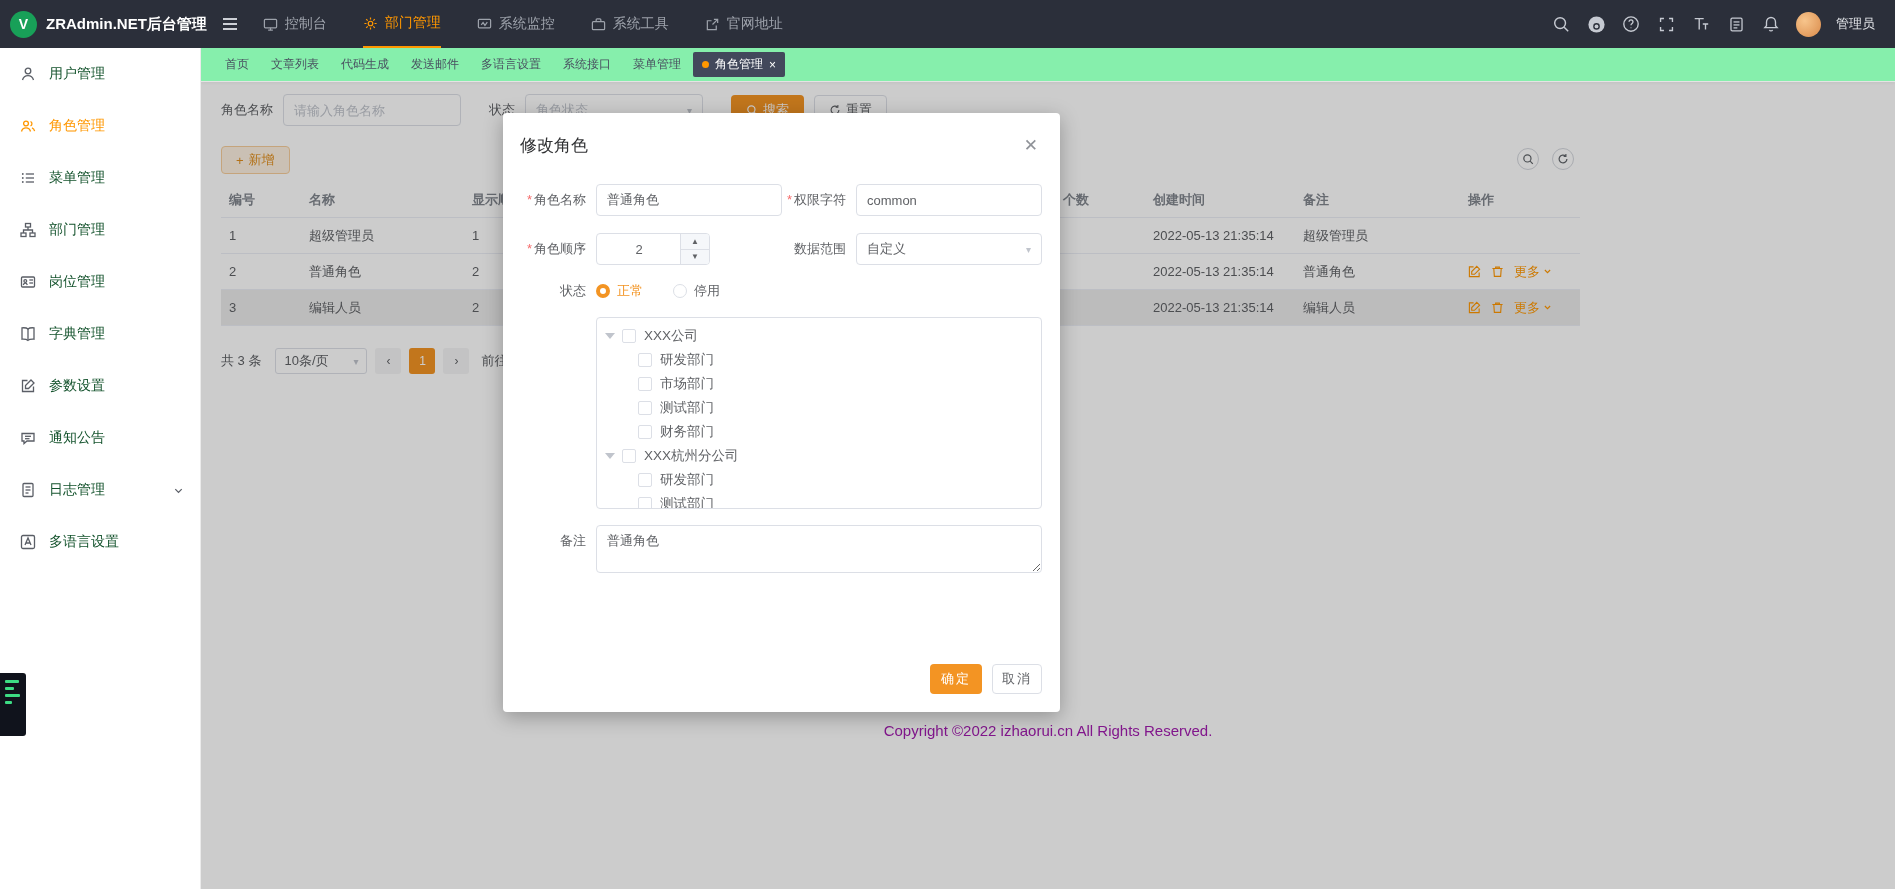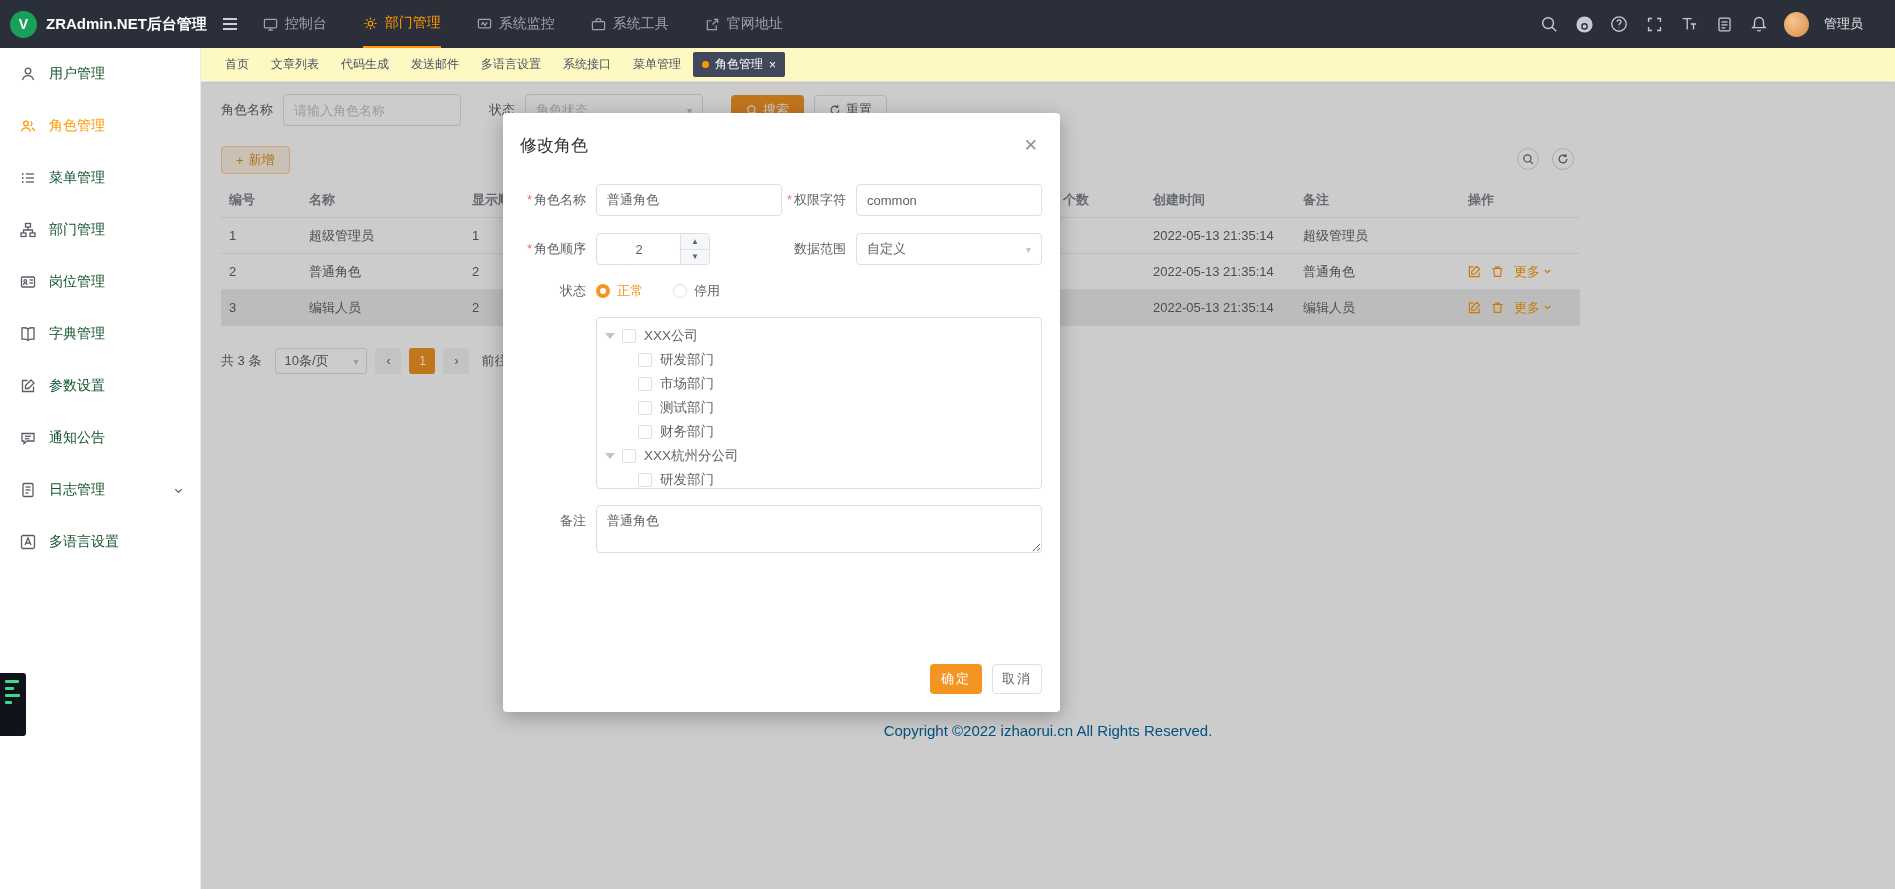--- a/index.html
+++ b/index.html
@@ -12,39 +12,39 @@
     display:flex; align-items:center; z-index:80; }
   .logo-area { flex:0 0 201px; display:flex; align-items:center; gap:9px; padding-left:10px; }
   .logo-circle { width:27px; height:27px; border-radius:50%; background:#18a058; color:#fff;
     font-weight:bold; font-size:14px; display:flex; align-items:center; justify-content:center; }
   .logo-text { color:#fff; font-size:15px; font-weight:700; white-space:nowrap; }
   .hamburger { margin-left:14px; color:#cdd0d6; display:flex; cursor:pointer; }
   .top-nav { display:flex; align-items:stretch; margin-left:24px; gap:36px; height:100%; }
   .nav-item { display:flex; gap:7px; align-items:center; color:#9da2ab; font-size:14px; cursor:pointer; }
   .nav-item.active { color:var(--orange); border-bottom:2px solid var(--orange); }
   .nav-item svg { flex:0 0 auto; }
-  .header-right { margin-left:auto; display:flex; align-items:center; gap:15px; padding-right:32px; color:#c6cad2; }
+  .header-right { margin-left:auto; display:flex; align-items:center; gap:15px; padding-right:20px; color:#c6cad2; }
   .hicon { width:20px; height:20px; display:flex; align-items:center; justify-content:center; cursor:pointer; }
   .avatar { width:25px; height:25px; border-radius:50%;
     background:radial-gradient(circle at 35% 35%, #f7c58c, #d98a4a); cursor:pointer; }
   .username { color:#e3e5e9; font-size:13px; cursor:pointer; }
 
   
   .sidebar { position:fixed; top:48px; bottom:0; left:0; width:201px; background:#fff;
     border-right:1px solid #ebebeb; z-index:70; }
   .side-item { height:52px; display:flex; align-items:center; gap:13px; padding:0 16px 0 20px;
     color:#14532d; font-size:14px; cursor:pointer; }
   .side-item svg { color:#5a5e66; flex:0 0 auto; }
   .side-item.active { color:var(--orange); }
   .side-item.active svg { color:var(--orange); }
   .side-caret { margin-left:auto; color:#97a0ad; display:flex; }
 
   
   .main { position:absolute; top:48px; left:201px; right:0; bottom:0; background:#fff; overflow:hidden; }
-  .tags-bar { height:34px; background:#fef9c3; border-bottom:1px solid #e4e4e4;
+  .tags-bar { height:34px; background:#86efac; border-bottom:1px solid #e4e4e4;
     box-shadow:0 1px 3px rgba(0,0,0,.05); display:flex; align-items:center; gap:2px;
     padding:0 14px; position:relative; z-index:45; }
   .tag { font-size:12px; color:#495060; padding:4px 10px; cursor:pointer; white-space:nowrap; }
   .tag.active { background:#42485b; color:#fff; border-radius:2px; display:flex; align-items:center;
     gap:6px; padding:4px 9px; }
   .tag-dot { width:7px; height:7px; border-radius:50%; background:var(--orange); }
   .tag-close { font-size:12px; color:#fff; line-height:1; cursor:pointer; }
 
   .content { position:absolute; top:34px; left:0; right:0; bottom:0; background:#fff; }
   .dim { position:absolute; inset:0; background:rgba(0,0,0,.2); z-index:40; }
@@ -88,21 +88,21 @@
     gap:8px; font-size:13px; color:#606266; }
   .total { margin-right:6px; }
   .page-size { width:92px; height:26px; border:1px solid #dcdfe6; border-radius:3px; background:#fff;
     display:flex; align-items:center; justify-content:space-between; padding:0 8px; cursor:pointer; }
   .page-btn { width:26px; height:26px; background:#f4f4f5; border-radius:3px; display:flex;
     align-items:center; justify-content:center; color:#606266; cursor:pointer; font-size:12px; }
   .page-btn.current { background:var(--accent); color:#fff; }
   .goto { margin-left:4px; white-space:nowrap; }
 
   .copyright { position:absolute; top:640px; left:0; right:0; text-align:center;
-    color:#0369a1; font-size:15px; }
+    color:#a21caf; font-size:15px; }
 
   
   .modal { position:fixed; left:503px; top:113px; width:557px; height:599px; background:#fff;
     border-radius:4px; box-shadow:0 5px 20px rgba(0,0,0,.28); z-index:90; font-size:13px; color:#606266; }
   .modal-title { padding:21px 0 0 17px; font-size:17px; color:#303133; }
   .modal-close { position:absolute; top:24px; right:22px; color:#909399; font-size:17px;
     line-height:1; cursor:pointer; }
   .modal-form { margin-top:27px; }
   .frow { display:flex; align-items:center; margin-bottom:17px; }
   .fitem { display:flex; align-items:center; }
@@ -129,21 +129,21 @@
   .radio.checked .rlbl { color:var(--accent); }
 
   .cbitem { display:flex; align-items:center; margin-right:26px; cursor:pointer; }
   .cb { width:14px; height:14px; border:1px solid #dcdfe6; border-radius:2px; background:#fff; position:relative; }
   .cb.checked { background:var(--accent); border-color:var(--accent); }
   .cb.checked::after { content:""; position:absolute; left:4px; top:1px; width:4px; height:8px;
     border:solid #fff; border-width:0 2px 2px 0; transform:rotate(45deg); }
   .cbl { margin-left:8px; }
   .cbl.orange { color:var(--accent); }
 
-  .tree-box { margin-left:93px; width:446px; height:172px; border:1px solid #dcdfe6; border-radius:4px;
+  .tree-box { margin-left:93px; width:446px; height:192px; border:1px solid #dcdfe6; border-radius:4px;
     padding-top:6px; overflow:hidden; margin-bottom:16px; }
   .tnode { height:24px; display:flex; align-items:center; cursor:pointer; }
   .tnode.root { padding-left:8px; }
   .tnode.child { padding-left:41px; }
   .tcaret { width:0; height:0; border-left:5px solid transparent; border-right:5px solid transparent;
     border-top:6px solid #c0c4cc; margin-right:7px; }
   .tlabel { margin-left:8px; color:#606266; font-size:13.5px; }
 
   textarea.ta { width:446px; height:48px; border:1px solid #dcdfe6; border-radius:4px; padding:6px 10px;
     font-size:13px; color:#606266; resize:both; outline:none;

